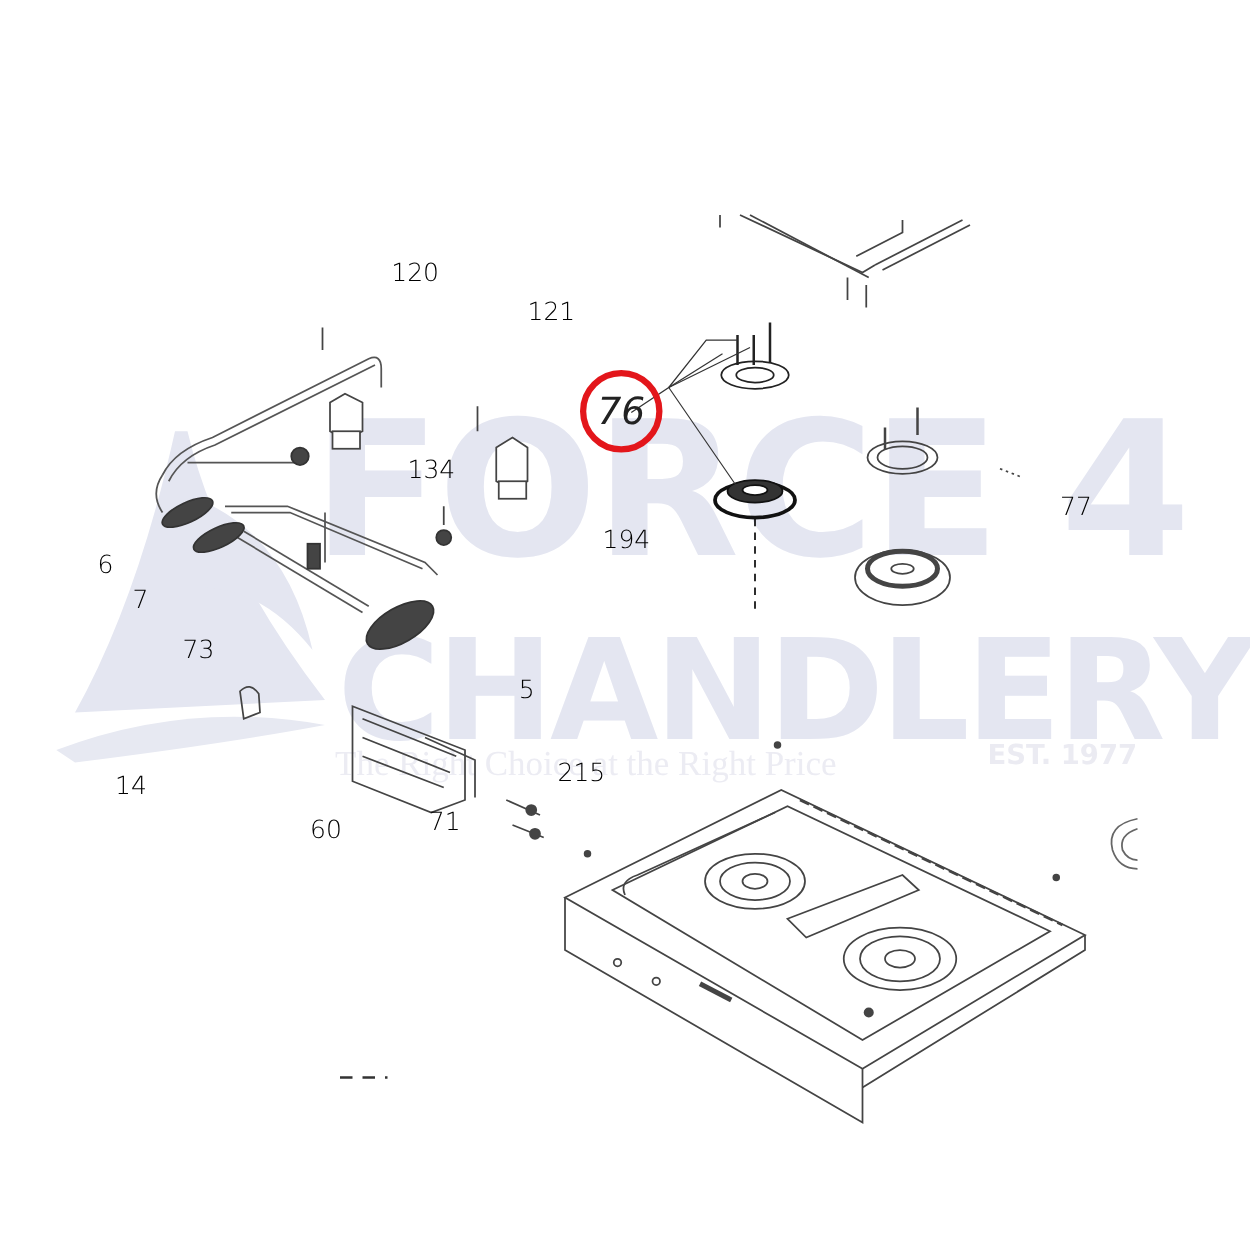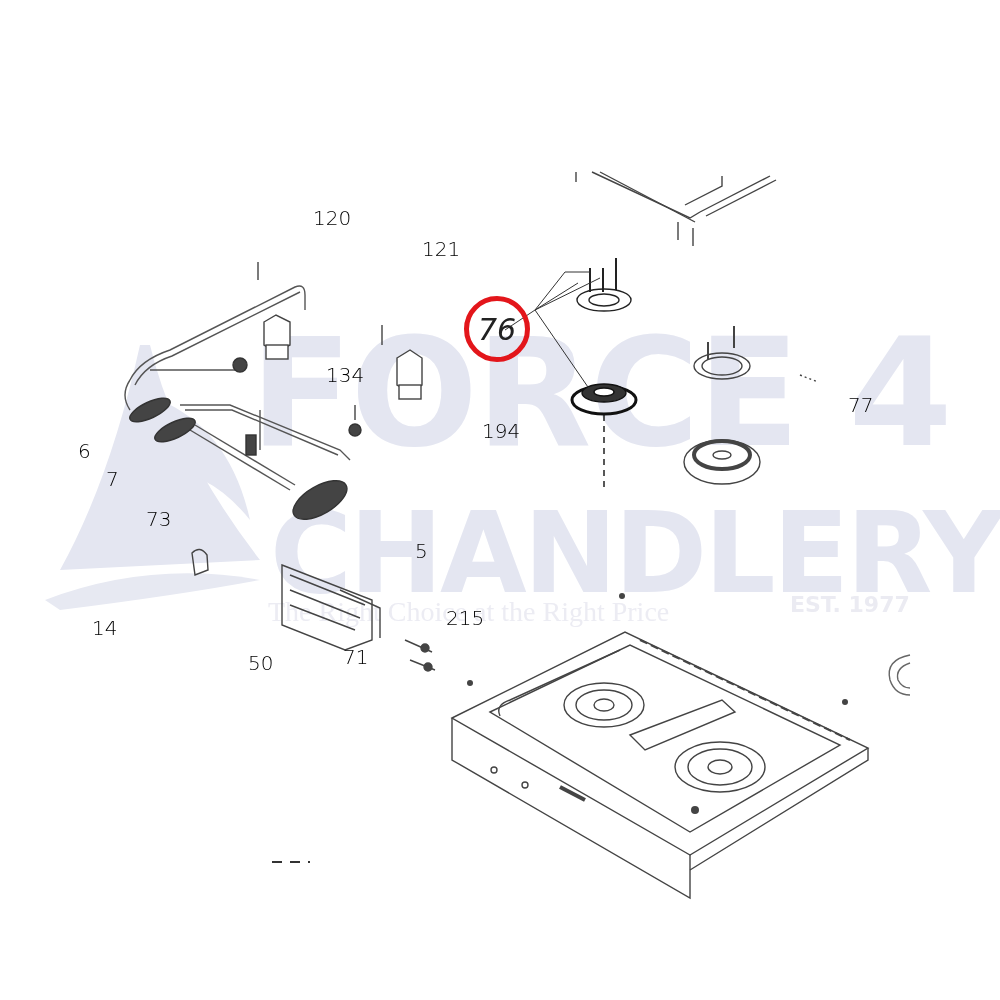--- a/index.html
+++ b/index.html
@@ -152,19 +152,19 @@
   <div class="label" style="left:422px;top:236px">121</div>
   <div class="label" style="left:326px;top:362px">134</div>
   <div class="label" style="left:482px;top:418px">194</div>
   <div class="label" style="left:848px;top:392px">77</div>
   <div class="label" style="left:78px;top:438px">6</div>
   <div class="label" style="left:106px;top:466px">7</div>
   <div class="label" style="left:146px;top:506px">73</div>
   <div class="label" style="left:415px;top:538px">5</div>
   <div class="label" style="left:446px;top:605px">215</div>
   <div class="label" style="left:92px;top:615px">14</div>
-  <div class="label" style="left:248px;top:650px">50</div>
+  <div class="label" style="left:248px;top:650px">60</div>
   <div class="label" style="left:343px;top:644px">71</div>
 
   <div class="callout">
     <span>76</span>
   </div>
 </div>
 
 </body></html>

